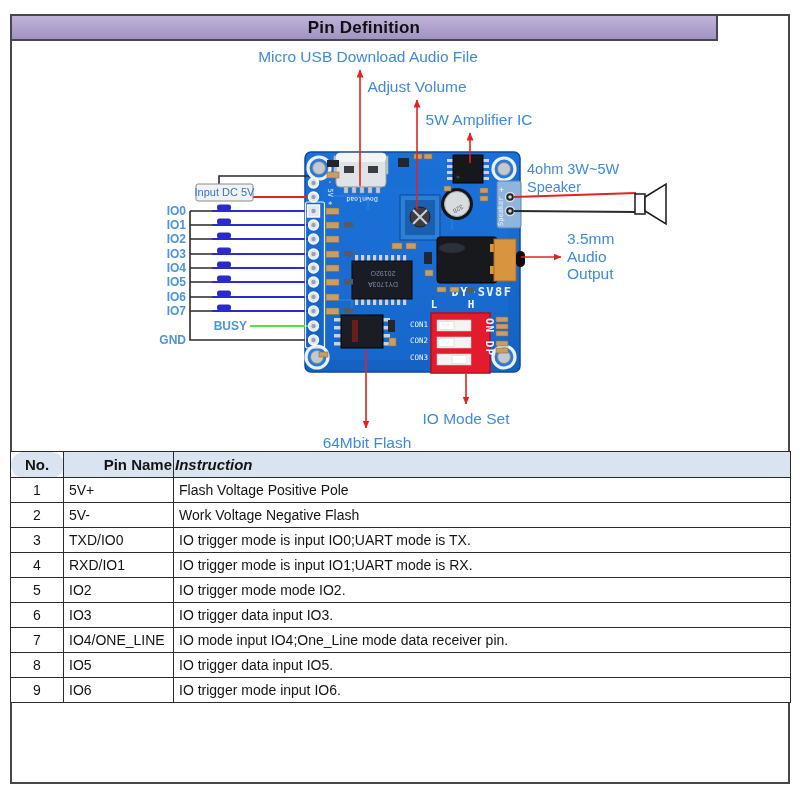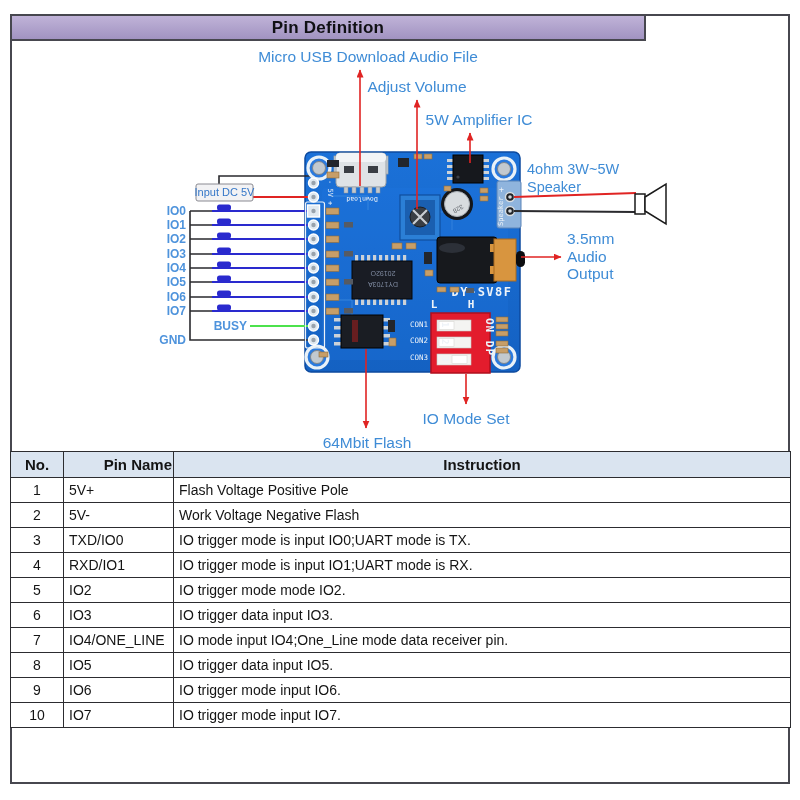--- a/index.html
+++ b/index.html
@@ -1,30 +1,30 @@
 <!DOCTYPE html>
 <html><head>
 <meta charset="utf-8">
 <style>
   html,body{margin:0;padding:0;background:#fff;}
   body{width:800px;height:800px;position:relative;font-family:"Liberation Sans","DejaVu Sans",sans-serif;color:#151515;}
   .frame{position:absolute;left:10px;top:14px;width:780px;height:770px;border:2px solid #47474f;box-sizing:border-box;background:#fff;}
-  .titlebar{position:absolute;left:10px;top:14px;width:636px;height:27px;box-sizing:border-box;border:2px solid #47474f;
+  .titlebar{position:absolute;left:10px;top:14px;width:708px;height:27px;box-sizing:border-box;border:2px solid #47474f;
             background:linear-gradient(#c0b3d8,#a193c1);display:flex;align-items:center;justify-content:center;
             font-weight:bold;font-size:17px;color:#101014;letter-spacing:.2px;}
   svg.diagram{position:absolute;left:12px;top:41px;}
   table.pins{position:absolute;left:10px;top:451px;width:781px;border-collapse:collapse;table-layout:fixed;
              font-size:14px;color:#141414;background:#fff;}
   table.pins th,table.pins td{border:1.6px solid #2c2c30;overflow:hidden;white-space:nowrap;}
   table.pins th{background:#dae4f0;font-size:15px;height:23px;font-weight:bold;}
   table.pins td{height:24px;padding:0 0 0 5px;}
   table.pins td.c-no{text-align:center;padding:0;}
-  th.h-no{text-align:center;}
+  th.h-no{text-align:center;border-radius:13px;}
   th.h-pin{text-align:right;padding-left:5px;}
-  th.h-ins{text-align:center;}
+  th.h-ins{text-align:left;font-style:italic;}
   
   text{font-family:"Liberation Sans","DejaVu Sans",sans-serif;}
   .ann{fill:#3f8cd6;font-size:15.5px;}
   .ann-m{text-anchor:middle;}
   .ann-sm{fill:#3f8cd6;font-size:14.5px;}
   .pinlab{fill:#4e93dc;font-size:12px;font-weight:bold;text-anchor:end;}
   .inputlab{fill:#3577c8;font-size:11px;text-anchor:middle;}
   .silk{fill:#eef3f8;font-family:"DejaVu Sans Mono","Liberation Mono",monospace;}
   .silk-b{font-weight:bold;}
 </style>
@@ -373,19 +373,14 @@
     <tr>
         <td class="c-no">8</td>
         <td>IO5</td>
         <td>IO trigger data input IO5.</td>
       </tr>
     <tr>
         <td class="c-no">9</td>
         <td>IO6</td>
         <td>IO trigger mode input IO6.</td>
       </tr>
-    <tr>
-        <td class="c-no">10</td>
-        <td>IO7</td>
-        <td>IO trigger mode input IO7.</td>
-      </tr>
   </tbody>
 </table>
 
 </body></html>

